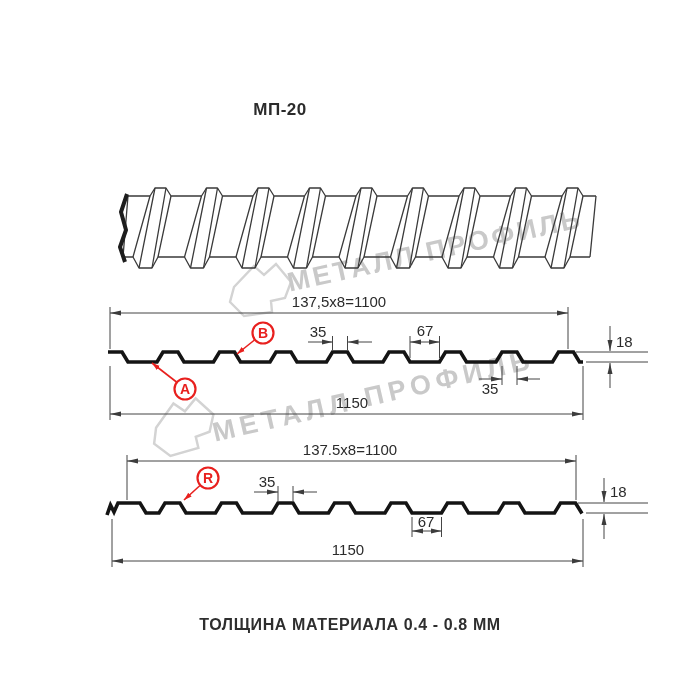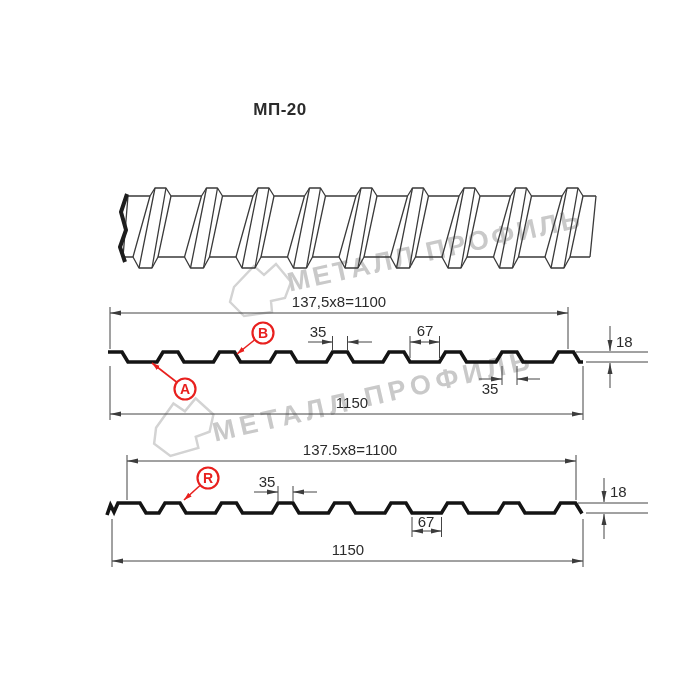--- a/index.html
+++ b/index.html
@@ -127,13 +127,14 @@
       <path class="thin" d="M112,519 L112,567 M583,519 L583,567"></path>
       <line class="thin" x1="112" y1="561" x2="583" y2="561" marker-start="url(#arr)" marker-end="url(#arr)"></line>
       <text class="dim" x="348" y="555" text-anchor="middle">1150</text>
 
       <line class="red" x1="200" y1="485.5" x2="184" y2="500" stroke-width="1.6" marker-end="url(#arrRed)"></line>
       <circle class="red" cx="208" cy="478" r="10.5" stroke-width="2.2"></circle>
       <text class="redletter" x="208" y="483" text-anchor="middle">R</text>
     </g>
   </svg>
 
+  <div class="footer">ТОЛЩИНА МАТЕРИАЛА 0.4 - 0.8 ММ</div>
 </div>
 
 </body></html>

